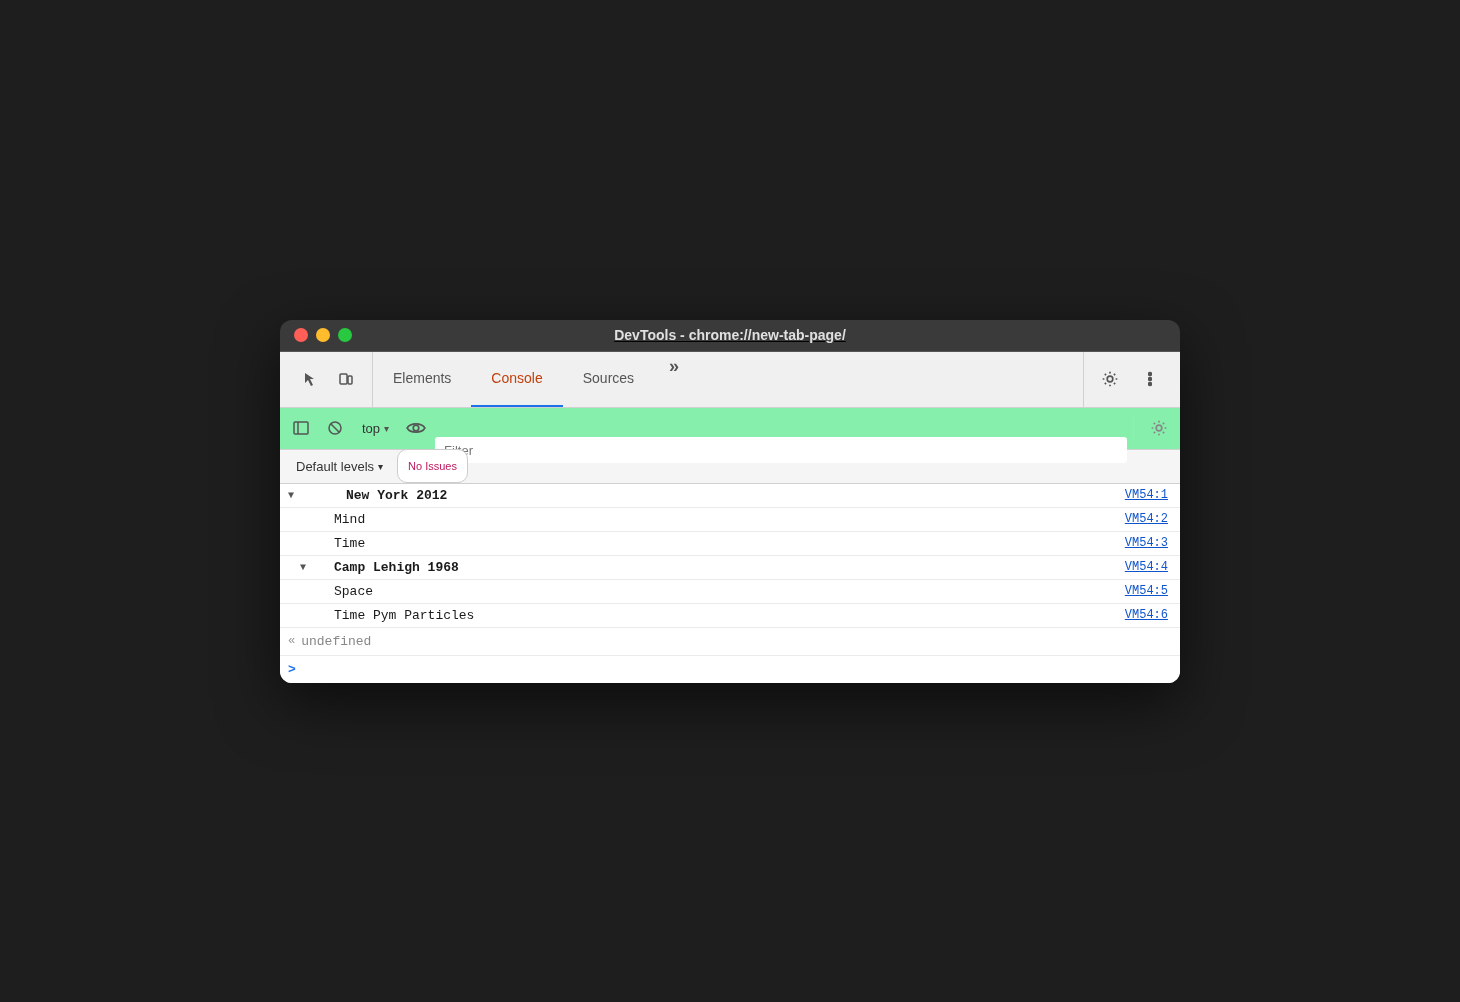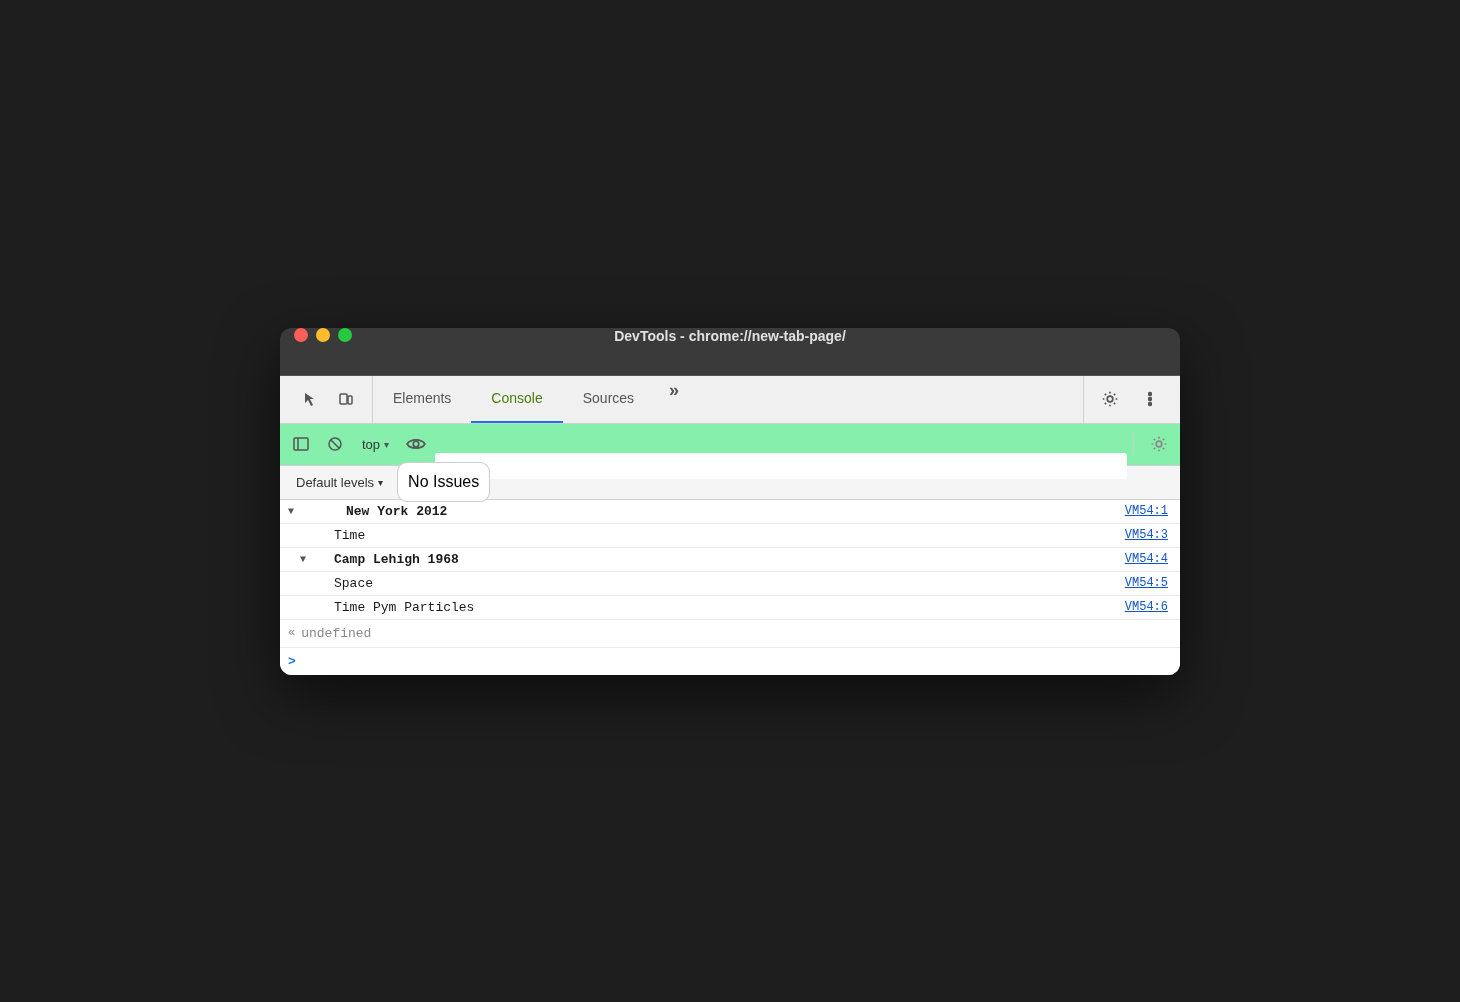--- a/index.html
+++ b/index.html
@@ -15,25 +15,27 @@
 
     .window {
       width: 900px;
       border-radius: 12px;
       overflow: hidden;
       box-shadow: 0 20px 60px rgba(0,0,0,0.6);
     }
 
     .title-bar {
       background: #3a3a3a;
-      height: 48px;
-      display: flex;
+      height: 32px;
+      display: flex;
+      align-items: center;
       justify-content: center;
       position: relative;
       border-bottom: 1px solid #555;
+      text-decoration: underline;
     }
 
     .traffic-lights {
       position: absolute;
       left: 14px;
       display: flex;
       gap: 8px;
       align-items: center;
     }
 
@@ -55,21 +57,21 @@
     .devtools-body {
       background: #f5f5f5;
     }
 
     
     .tab-bar {
       background: #f0f0f0;
       border-bottom: 1px solid #d0d0d0;
       display: flex;
       align-items: stretch;
-      height: 48px;
+      height: 56px;
       padding: 0 4px;
     }
 
     .tab-bar-left {
       display: flex;
       align-items: center;
       gap: 0;
       padding: 0 8px;
       border-right: 1px solid #d0d0d0;
     }
@@ -97,21 +99,21 @@
       display: flex;
       align-items: center;
       font-size: 14px;
       color: #555;
       cursor: pointer;
       position: relative;
       border-bottom: 2px solid transparent;
       white-space: nowrap;
     }
     .tab.active {
-      color: #4d7c0f;
+      color: #c2410c;
       border-bottom: 2px solid #1a73e8;
     }
 
     .tab-bar-right {
       display: flex;
       align-items: center;
       gap: 4px;
       padding: 0 8px;
       border-left: 1px solid #d0d0d0;
       margin-left: auto;
@@ -214,22 +216,22 @@
       cursor: pointer;
       padding: 2px 4px;
       border-radius: 3px;
       text-align: center;
     }
 
     .no-issues-btn {
       border: 1px solid #ccc;
       border-radius: 10px;
       padding: 10px 10px;
-      font-size: 16px;
-      color: #000000;
+      font-size: 11px;
+      color: #be185d;
       background: #fff;
       cursor: pointer;
     }
 
     
     .console-output {
       background: #fff;
       font-family: 'Menlo', 'Monaco', 'Courier New', monospace;
       font-size: 13px;
     }
@@ -433,20 +435,27 @@
     <div class="console-output">
 
       <div class="console-entry">
         <div class="entry-main">
           <span class="expand-triangle">▼</span>
           <span class="entry-text bold indent-0">New York 2012</span>
         </div>
         <a class="entry-link">VM54:1</a>
       </div>
 
+      <div class="console-entry">
+        <div class="entry-main indent-1">
+          <span class="expand-triangle" style="visibility:hidden;">▶</span>
+          <span class="entry-text indent-1">Mind</span>
+        </div>
+        <a class="entry-link">VM54:2</a>
+      </div>
 
       <div class="console-entry">
         <div class="entry-main indent-1">
           <span class="expand-triangle" style="visibility:hidden;">▶</span>
           <span class="entry-text indent-1">Time</span>
         </div>
         <a class="entry-link">VM54:3</a>
       </div>
 
       <div class="console-entry">

